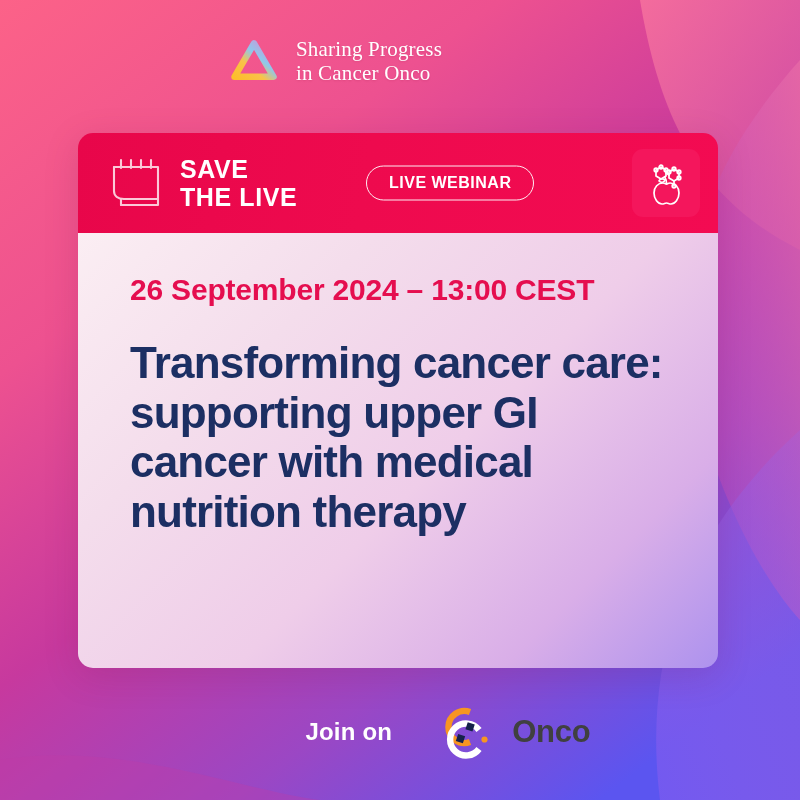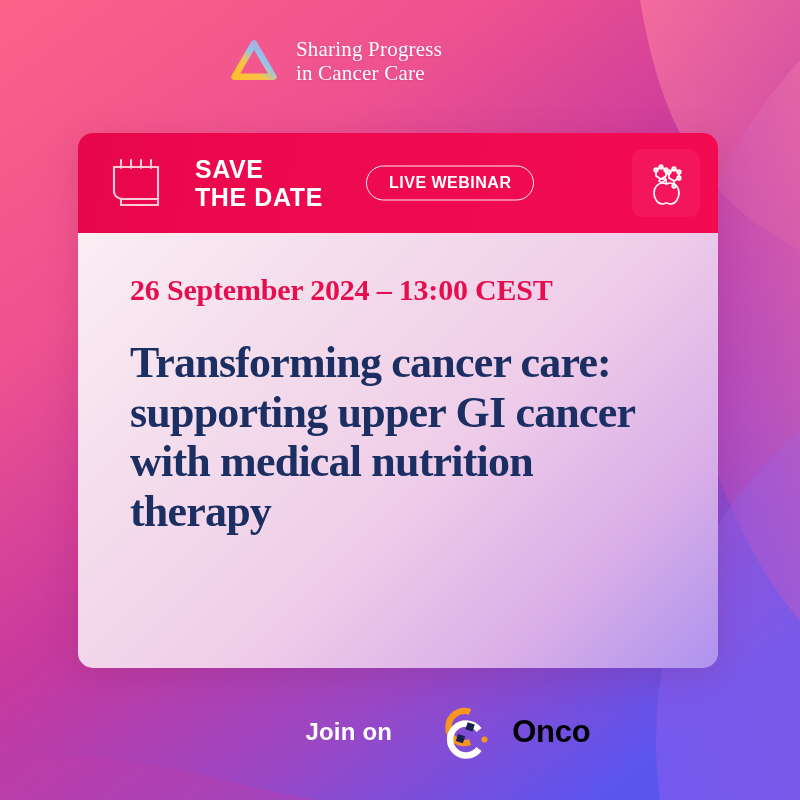--- a/index.html
+++ b/index.html
@@ -33,21 +33,21 @@
     border-radius:15px; overflow:hidden; z-index:2;
     box-shadow:0 8px 34px rgba(130,20,70,.18);
   }
   #card-header {
     position:relative; height:100px;
     background:linear-gradient(100deg,#E8064A 0%,#EE0A4E 45%,#F30B52 100%);
     display:flex; align-items:center;
   }
   #cal-icon { margin-left:28px; width:62px; height:60px; flex:0 0 auto; }
   #save-the-date {
-    margin-left:27px; color:#ffffff; font-weight:bold;
+    margin-left:12px; color:#ffffff; font-weight:bold;
     font-size:25px; line-height:1.14; letter-spacing:.6px;
   }
   #live-webinar {
     position:absolute; left:288px; top:50%; transform:translateY(-50%);
     border:1.8px solid rgba(255,255,255,.92);
     border-radius:22px; padding:7px 22px 8px;
     color:#ffffff; font-weight:bold; font-size:16px; letter-spacing:.5px;
     white-space:nowrap;
   }
   #nutrition-badge {
@@ -55,21 +55,20 @@
     width:68px; height:68px; border-radius:11px;
     background:#F4165C;
     display:flex; align-items:center; justify-content:center;
   }
   #nutrition-badge svg { width:48px; height:48px; }
 
   #card-body {
     height:435px;
     background:linear-gradient(135deg,#FBEEF3 0%,#F4DDEC 28%,#EFCDE9 55%,#D9AEE8 80%,#AD92EE 100%);
     padding:40px 0 0 52px;
-    font-family:Liberation Serif, serif;
   }
   #event-date {
     color:#E50E4F; font-weight:bold; font-size:30px; letter-spacing:-.2px;
     white-space:nowrap;
   }
   #event-title {
     margin-top:31px;
     color:#1C2F63; font-weight:bold; font-size:44px; line-height:1.13;
     letter-spacing:-.8px; max-width:545px;
   }
@@ -80,21 +79,21 @@
     display:flex; align-items:center; justify-content:center; gap:40px;
     z-index:3;
     margin-left:48px;
   }
   #join-on {
     color:#ffffff; font-weight:bold; font-size:24px; letter-spacing:.2px;
   }
   #onco-lockup { display:flex; align-items:center; gap:14px; }
   #onco-mark { width:66px; height:66px; flex:0 0 auto; }
   #onco-word {
-    color:#000000; font-weight:bold; font-size:31px; line-height:1.02;
+    color:#404040; font-weight:bold; font-size:31px; line-height:1.02;
     letter-spacing:-.2px;
   }
 </style>
 </head>
 <body>
 
 <svg id="bg" viewBox="0 0 800 800" preserveAspectRatio="none">
   <defs>
     <linearGradient id="gMain" x1="0" y1="0" x2="0.75" y2="1">
       <stop offset="0%" stop-color="#FC6288"></stop>
@@ -131,21 +130,21 @@
         <stop offset="35%" stop-color="#F9C24A"></stop>
         <stop offset="60%" stop-color="#8FC7EC"></stop>
         <stop offset="82%" stop-color="#B9A5DE"></stop>
         <stop offset="100%" stop-color="#F18FBB"></stop>
       </linearGradient>
     </defs>
     <path d="M30 9 L51 45 L9 45 Z" fill="none" stroke="url(#triGrad)" stroke-width="7" stroke-linejoin="round" stroke-linecap="round"></path>
   </svg>
   <div class="wordmark">
     <div>Sharing Progress</div>
-    <div>in Cancer Care</div>
+    <div>in Cancer Onco</div>
   </div>
 </div>
 
 <div id="card">
 
   <div id="card-header">
 
     <svg id="cal-icon" viewBox="0 0 62 60">
       <g fill="none" stroke="#FBC9D8" stroke-width="2.1" stroke-linecap="round" stroke-linejoin="round">
         <path d="M15 7 L15 15"></path>
@@ -154,21 +153,21 @@
         <path d="M45 7 L45 15"></path>
         <path d="M8 14 L52 14 L52 46 L18 46"></path>
         <path d="M8 14 L8 38 C8 43 12 46 18 46"></path>
         <path d="M15 52 L52 52 L52 46"></path>
         <path d="M15 46 L15 52"></path>
       </g>
     </svg>
 
     <div id="save-the-date">
       <div>SAVE</div>
-      <div>THE DATE</div>
+      <div>THE LIVE</div>
     </div>
 
     <div id="live-webinar">LIVE WEBINAR</div>
 
     <div id="nutrition-badge">
       <svg viewBox="0 0 48 48">
         <g fill="none" stroke="#FFFFFF" stroke-width="1.7" stroke-linecap="round" stroke-linejoin="round">
 
           <path d="M14 11 L19 8 L24 11 L24 17 L19 20 L14 17 Z"></path>
           <path d="M27 13 L32 10 L37 13 L37 19 L32 22 L27 19 Z"></path>

